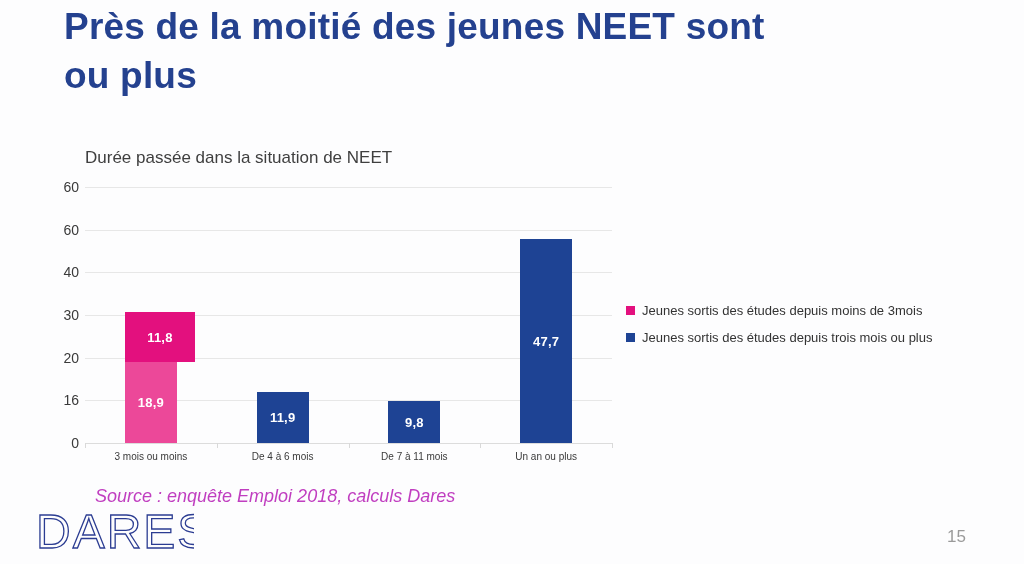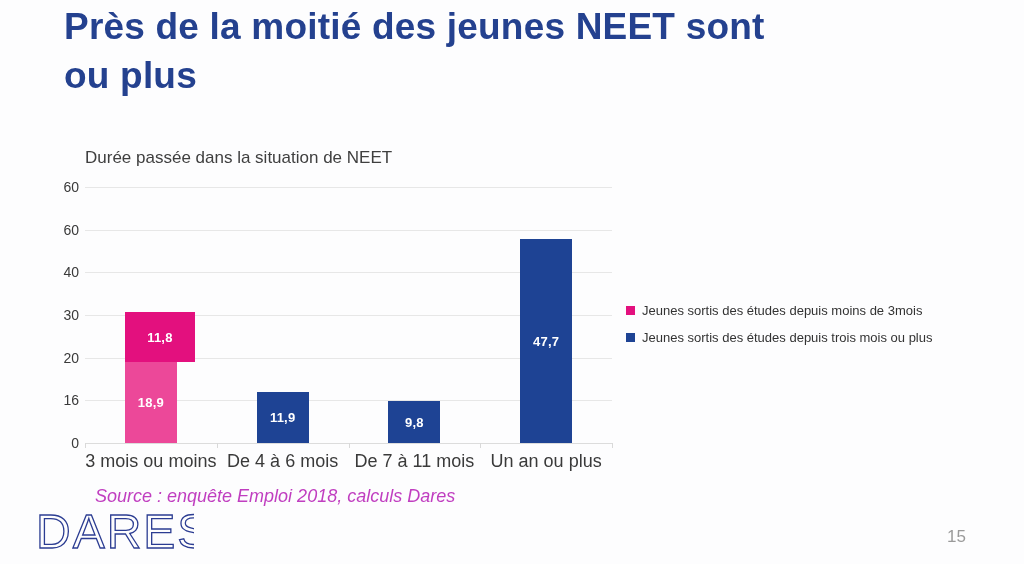--- a/index.html
+++ b/index.html
@@ -32,21 +32,21 @@
     font-size:14px; color:#3a3a3a; transform:translateY(-50%);
   }
   .bar-segment {
     position:absolute; display:flex; align-items:center; justify-content:center;
   }
   .bar-value-label {
     color:#ffffff; font-size:13px; font-weight:700; letter-spacing:0.2px;
   }
   .cat-label {
     position:absolute; top:264px; text-align:center;
-    font-size:18px; color:#3a3a3a;
+    font-size:10px; color:#3a3a3a;
   }
   .axis-tick {
     position:absolute; top:256px; width:1px; height:5px; background:#d9d9d9;
   }
   
   .legend {
     position:absolute; left:626px; top:297px;
   }
   .legend-item {
     display:flex; align-items:center; height:27px; white-space:nowrap;

